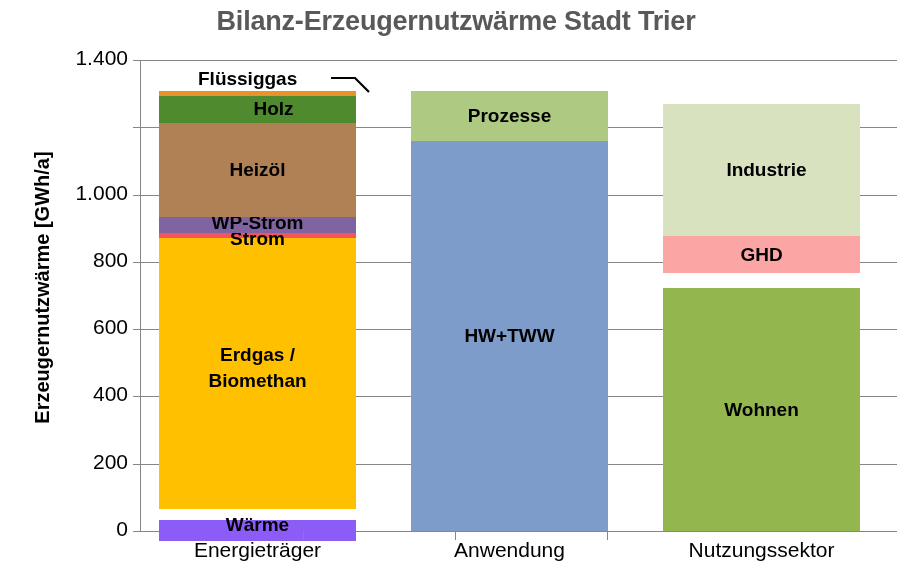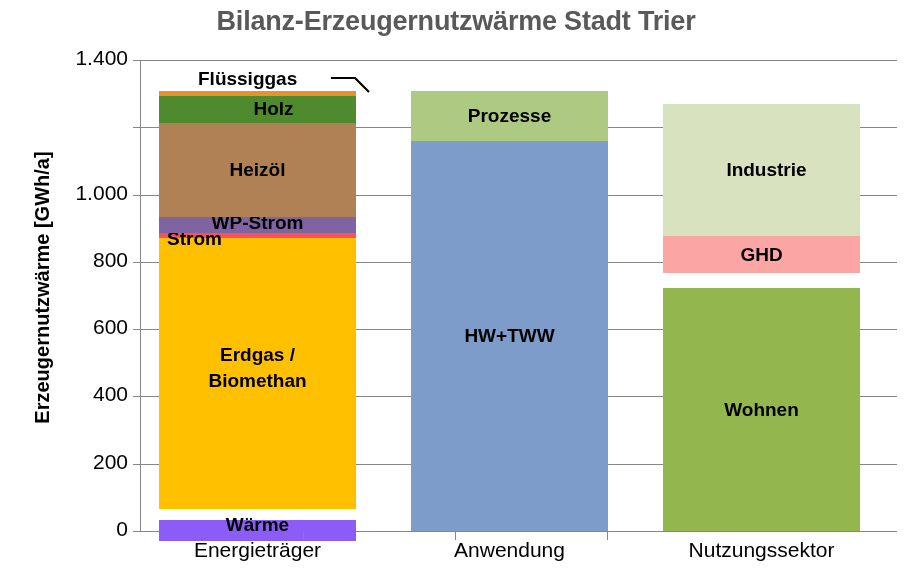--- a/index.html
+++ b/index.html
@@ -136,21 +136,21 @@
         <div class="seg" style="top: 428.946px; height: 21px; background: #8b5cf6;">
           <span class="seg-label" style="position: absolute; left: 0px; width: 100%; text-align: center; top: -4.44893px;">Wärme</span>
         </div>
         <div class="seg" style="top: 136px; height: 281.927px; background: rgb(255, 192, 0);">
           <span class="seg-label" style="text-align: center;">
             <div style="line-height: 1.35;">Erdgas /</div>
             <div style="line-height: 1.35;">Biomethan</div>
           </span>
         </div>
         <div class="seg" style="top: 142.309px; height: 4.71px; background: rgb(244, 84, 90);">
-          <span class="seg-label" style="position: absolute; left: 8px; width: 100%; text-align: left; top: -4.645px;">Strom</span>
+          <span class="seg-label" style="position: absolute; left: 0px; width: 100%; text-align: center; top: -4.645px;">Strom</span>
         </div>
         <div class="seg" style="top: 126.497px; height: 15.8121px; background: rgb(128, 100, 162);">
           <span class="seg-label" style="position: absolute; left: 0px; width: 100%; text-align: center; top: -4.09393px;">WP-Strom</span>
         </div>
         <div class="seg" style="top: 31.6243px; height: 94.8729px; background: rgb(176, 129, 84);">
           <span class="seg-label">Heizöl</span>
         </div>
         <div class="seg" style="top: 5.04643px; height: 26.5779px; background: rgb(79, 138, 46);">
           <span class="seg-label" style="position: absolute; left: 0px; width: 100%; text-align: center; top: 3.28893px; padding-left: 16px;">Holz</span>
         </div>

